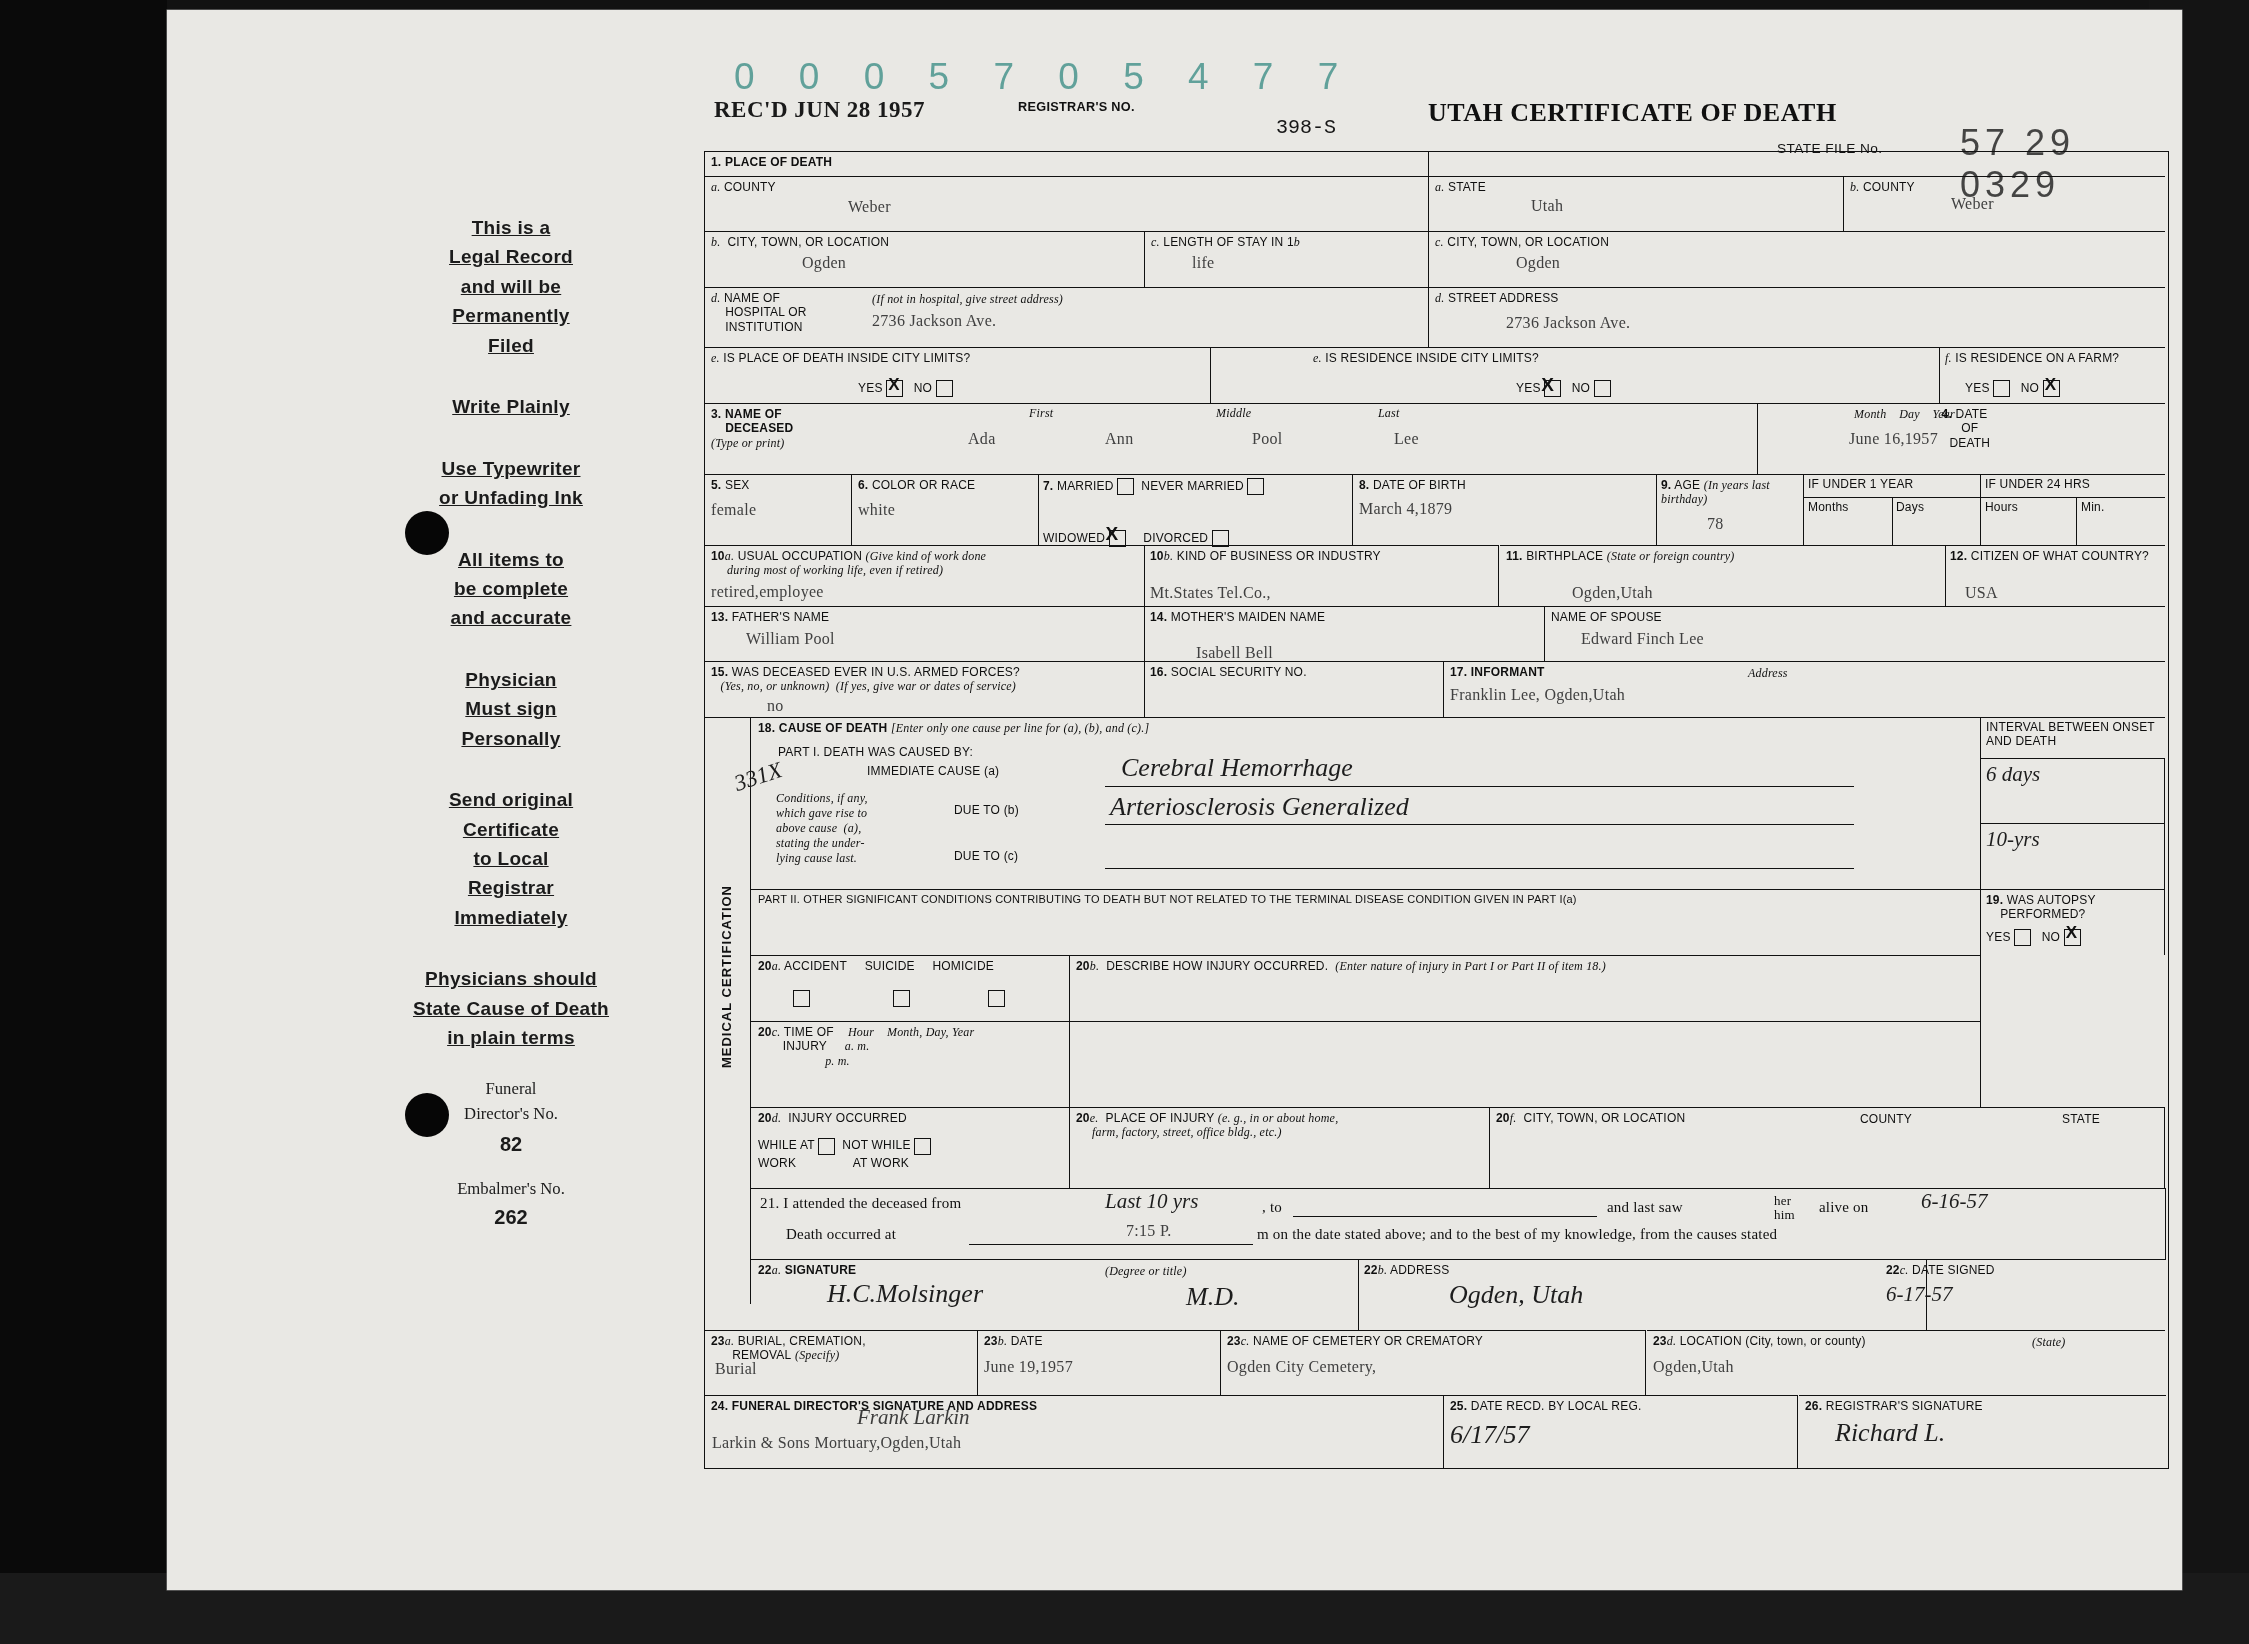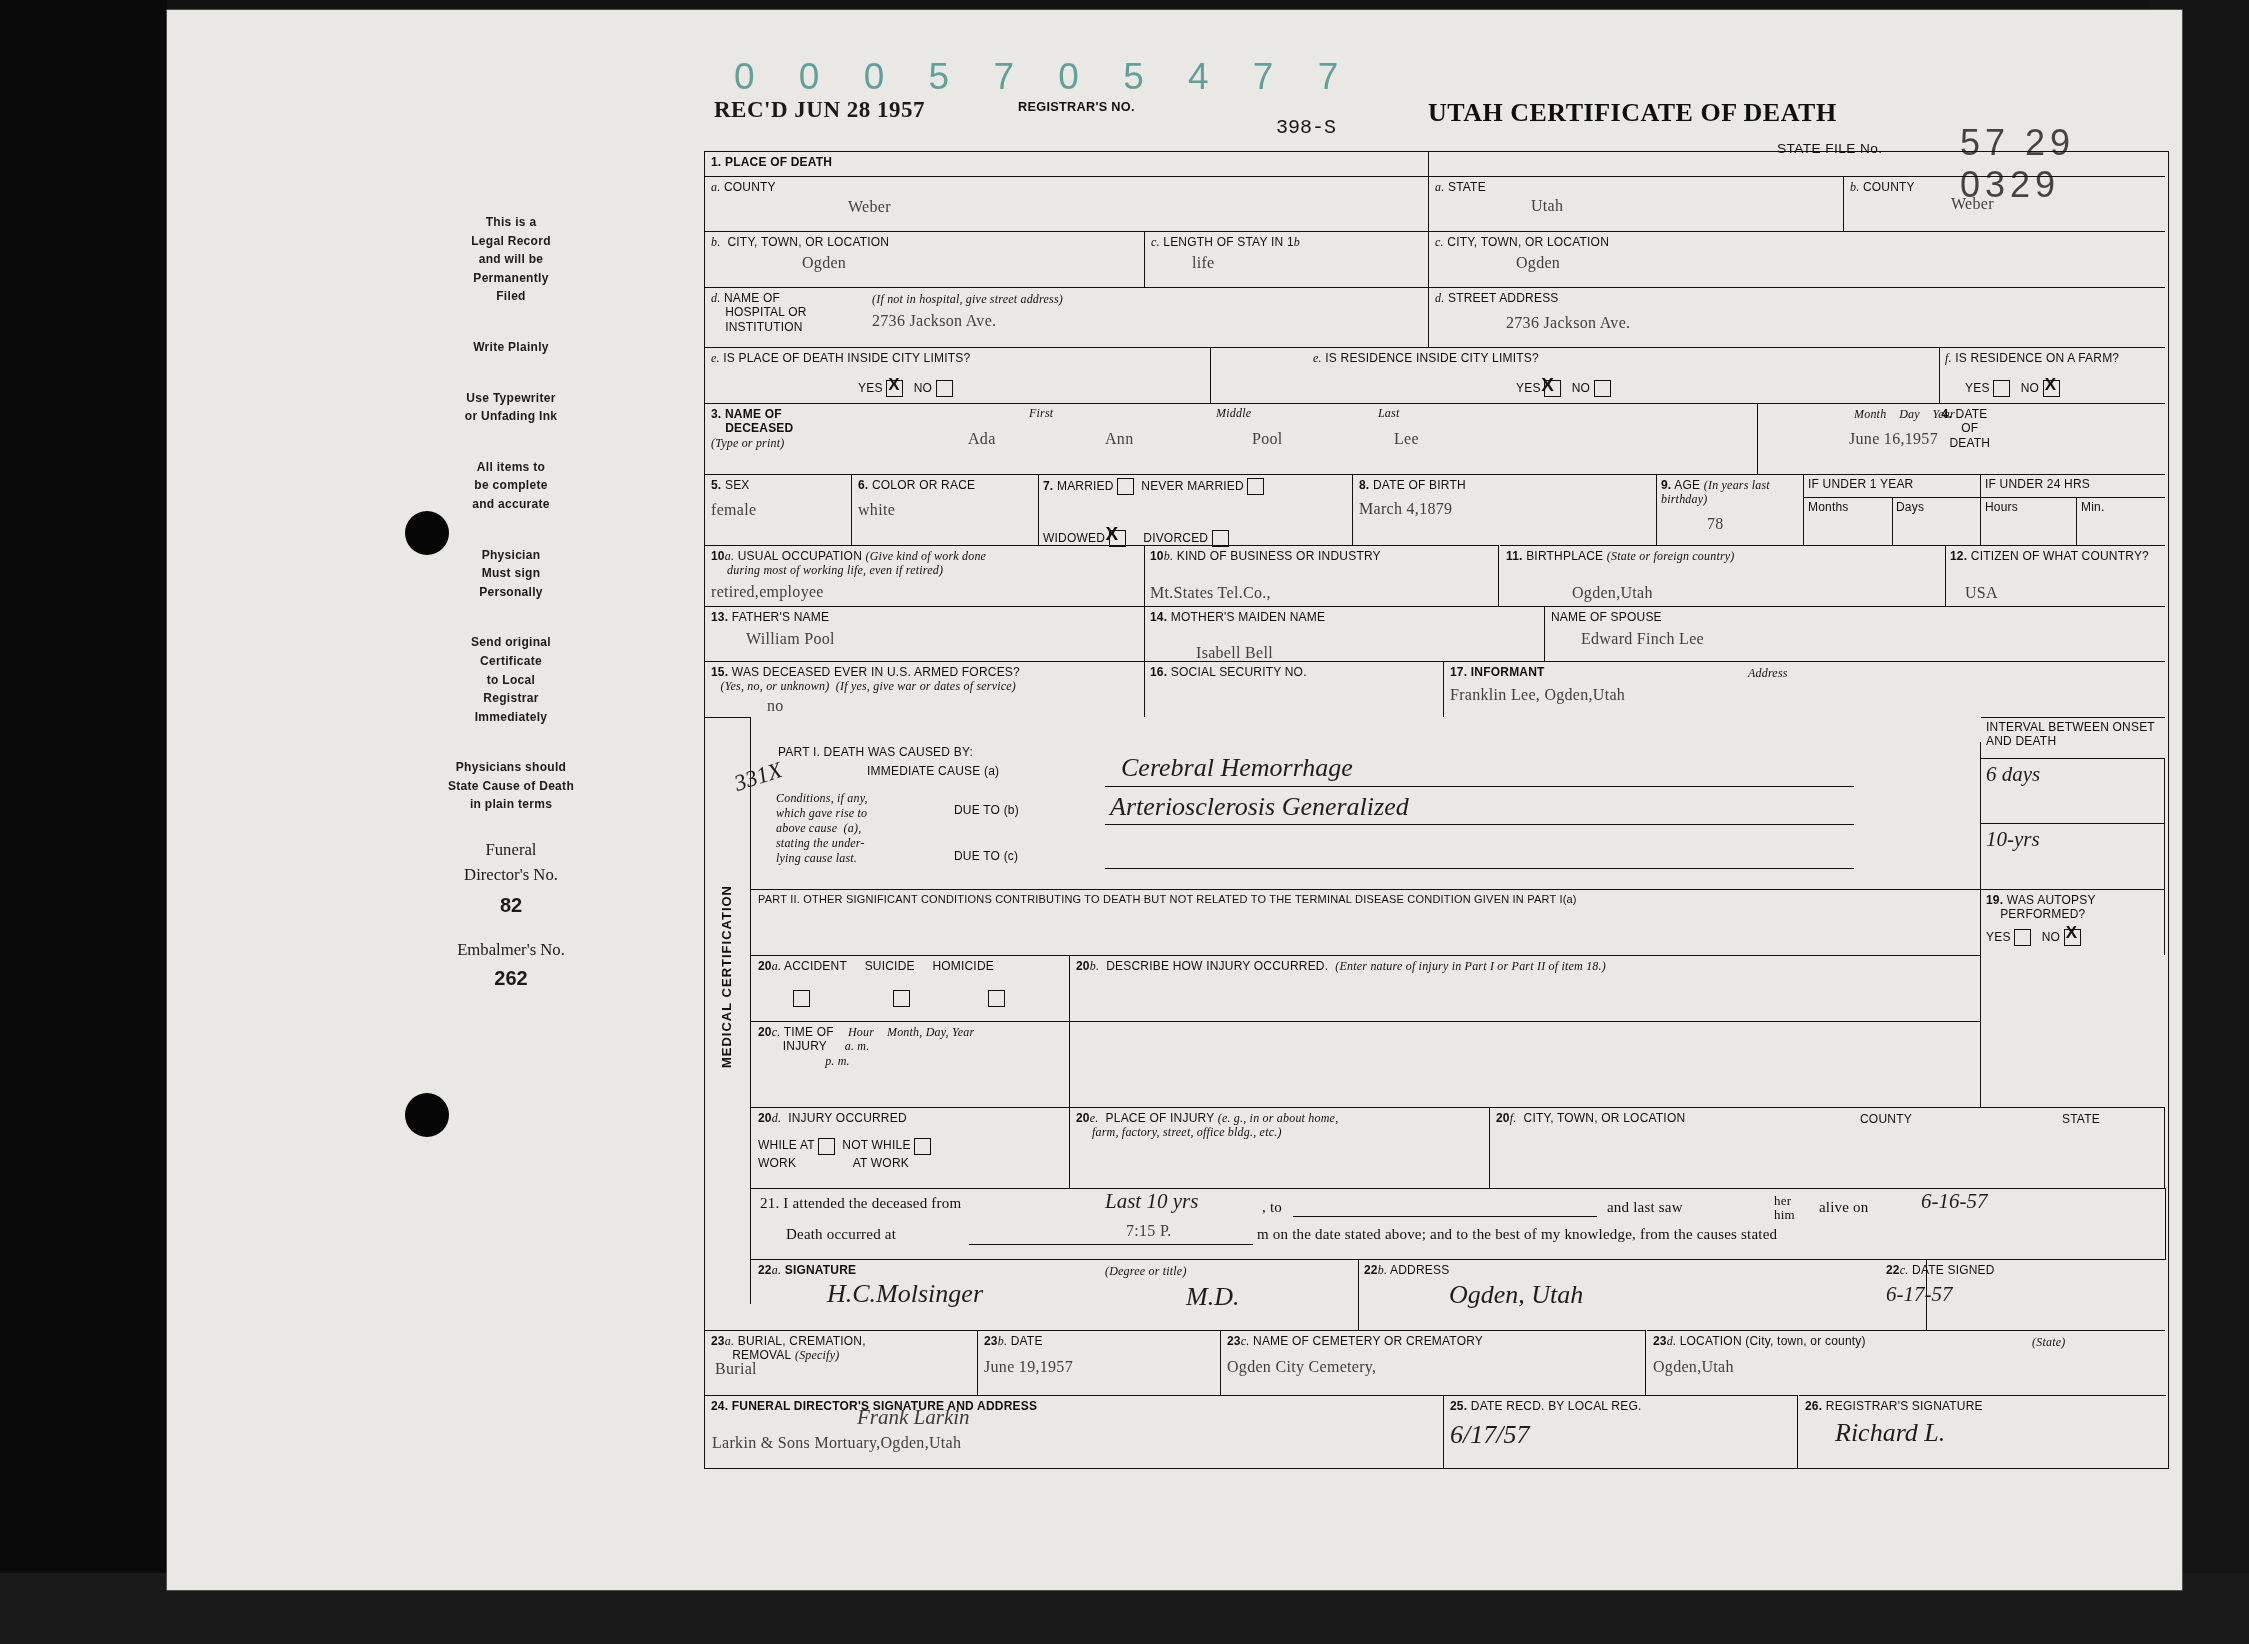--- a/index.html
+++ b/index.html
@@ -17,21 +17,21 @@
   .page-inner{position:absolute;inset:0;}
 
   
   .hole{position:absolute;width:44px;height:44px;border-radius:50%;background:#060606;}
   .hole.h1{left:238px;top:501px;}
   .hole.h2{left:238px;top:1083px;}
 
   
   .margin-col{position:absolute;left:182px;top:203px;width:324px;text-align:center;
               font-family:"Liberation Sans",sans-serif;color:#1b1b1b;}
-  .margin-col .blk{margin-bottom:23px;font-size:12px;line-height:1.55;letter-spacing:0.3px;font-weight:600;}
+  .margin-col .blk{margin-bottom:23px;font-size:19px;line-height:1.55;letter-spacing:0.3px;font-weight:600;text-decoration:underline;}
   .margin-col .blk.sp{margin-bottom:32px;}
   .margin-col .big{font-size:20px;font-weight:700;}
   .margin-col .serifblk{font-family:"Liberation Serif",serif;font-size:16.7px;line-height:1.5;}
 
   
   .top{position:absolute;left:537px;top:46px;width:1468px;height:96px;}
   .stamp-digits{position:absolute;left:30px;top:0px;font-family:"Liberation Sans",sans-serif;
       font-size:37px;letter-spacing:17px;color:#0f766e;opacity:.62;}
   .recd{position:absolute;left:10px;top:41px;font-family:"Liberation Serif",serif;font-size:23px;
       font-weight:700;color:#1a1a1a;letter-spacing:0.5px;}
@@ -254,20 +254,23 @@
       <div class="cell bt" style="left:739px;top:509px;width:721px;height:56px;padding:3px 0 0 6px;">
         <span class="lbl"><b>17. INFORMANT</b></span>
         <span class="lbl" style="position:absolute;left:304px;top:4px;"><i>Address</i></span>
         <div class="typed" style="margin-top:7px;">Franklin Lee, Ogden,Utah</div>
       </div>
 
       <div class="cell bt br" style="left:0;top:565px;width:46px;height:587px;">
         <span class="vert" style="left:14px;top:167px;">MEDICAL CERTIFICATION</span>
       </div>
 
+      <div class="cell bt br" style="left:46px;top:565px;width:1230px;height:25px;padding:3px 0 0 7px;">
+        <span class="lbl"><b>18. CAUSE OF DEATH</b> <i>[Enter only one cause per line for (a), (b), and (c).]</i></span>
+      </div>
       <div class="cell bt" style="left:1276px;top:565px;width:184px;height:41px;padding:2px 0 0 5px;">
         <span class="lbl">INTERVAL BETWEEN ONSET AND DEATH</span>
       </div>
 
       <div class="cell br" style="left:46px;top:590px;width:1230px;height:147px;padding:3px 0 0 7px;">
         <span class="lbl" style="margin-left:20px;">PART I. DEATH WAS CAUSED BY:</span>
         <span class="lbl" style="position:absolute;left:116px;top:22px;">IMMEDIATE CAUSE (a)</span>
         <div class="uline" style="position:absolute;left:354px;top:44px;width:749px;"></div>
         <div class="hand" style="position:absolute;left:370px;top:11px;">Cerebral Hemorrhage</div>
 

